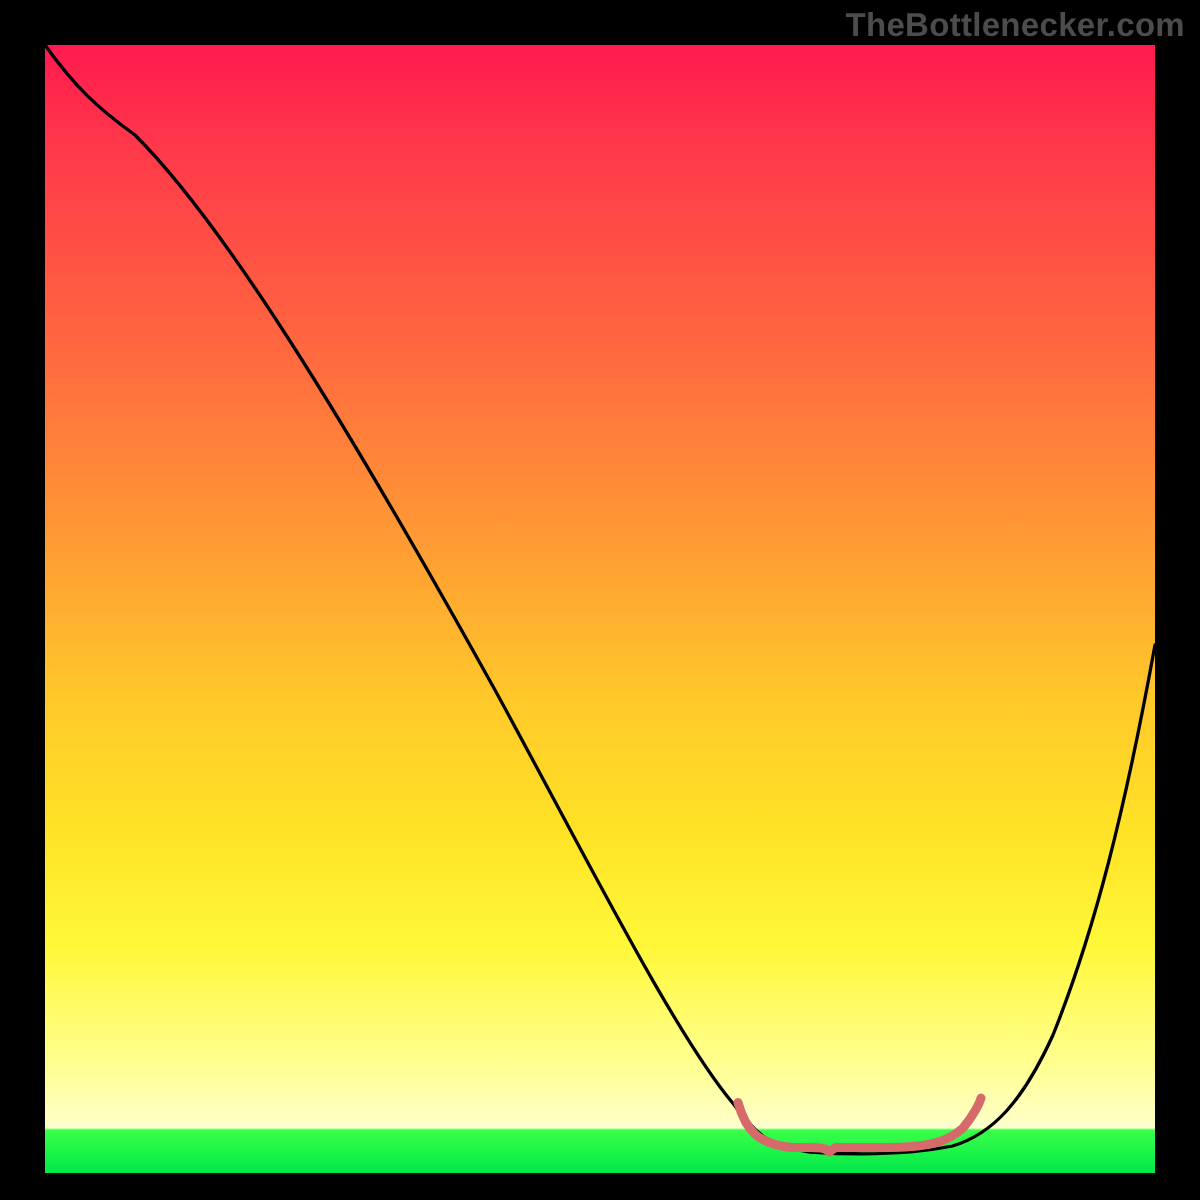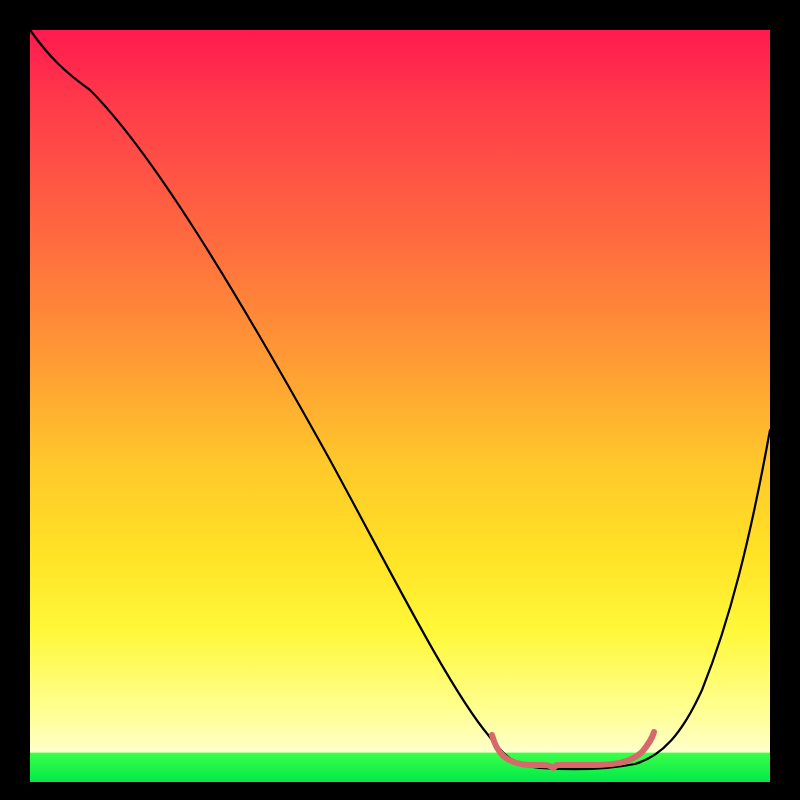--- a/index.html
+++ b/index.html
@@ -71,20 +71,21 @@
     stroke-width: 6;
     stroke-linecap: round;
     stroke-linejoin: round;
   }
 </style>
 </head>
 <body>
 
 <div class="frame">
 
+  <div class="watermark">TheBottlenecker.com</div>
 
   <div class="plot-area">
 
     <svg class="curve" viewBox="0 0 740 752">
 
       <g class="curve">
         <path d="
           M 0 0
           C 20 28, 35 42, 60 60
           C 120 120, 200 250, 300 430

